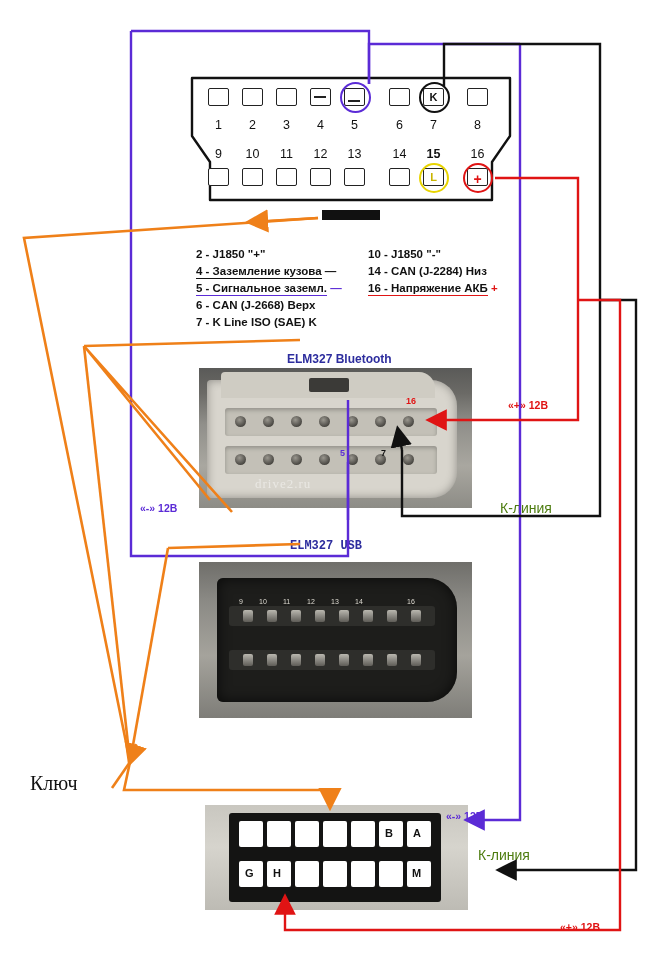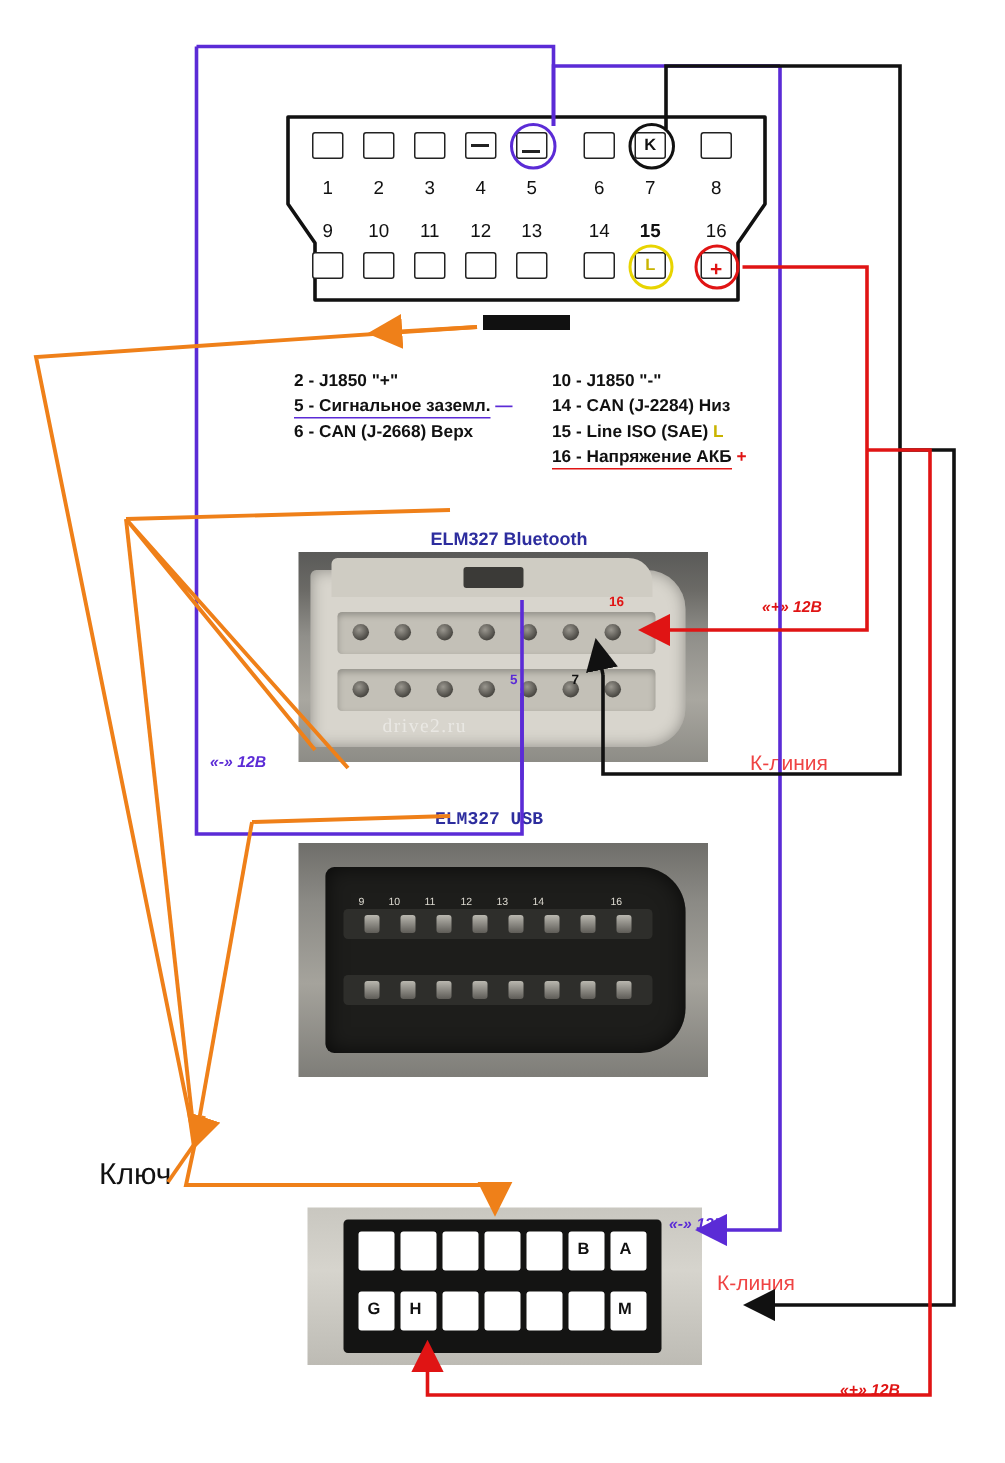--- a/index.html
+++ b/index.html
@@ -207,37 +207,35 @@
     left: 196px; top: 766px;
     font-size: 13px; font-weight: bold; color: #2d2d9e;
   }
 
   
   .ann {
     position: absolute;
     font-size: 10.5px;
     font-weight: bold;
     white-space: nowrap;
-    font-style: italic;
   }
   .ann-red { color: #e01414; }
   .ann-violet { color: #5b2bd6; }
   .ann-black-big {
     position: absolute;
     font-size: 14px;
-    color: #ef4444;
+    color: #4d7c0f;
     font-weight: normal;
     white-space: nowrap;
   }
   #key-label {
     left: 30px; top: 772px;
     font-size: 20px;
     color: #111;
-    font-family: Liberation Sans, sans-serif;
-    margin-left: 36px;
+    font-family: Liberation Serif, serif;
   }
 
   
   #wires { position: absolute; left: 0; top: 0; width: 670px; height: 975px; pointer-events: none; }
 </style>
 </head>
 <body>
 
 <div id="root">
 
@@ -295,27 +293,28 @@
   <div class="abs ring ring-yellow" style="left:419px; top:163px; width:30px; height:30px;"></div>
   <div class="abs glyph" style="left:423px; top:171px; width:21px; color:#c9b400;">L</div>
   <div class="abs ring ring-red" style="left:463px; top:163px; width:30px; height:30px;"></div>
   <div class="abs glyph" style="left:467px; top:171px; width:21px; color:#e01414; font-size:14px;">+</div>
 
   <div class="abs" id="obd-tab"></div>
 
   <div class="abs" id="legend">
     <div class="legend-col" style="left:0px; width:200px;">
       <div class="legend-row"><span>2 - J1850 "+"</span></div>
+      <div class="legend-row"><span class="uline">4 - Заземление кузова</span> <span class="mk mk-black">—</span></div>
       <div class="legend-row"><span class="uline" style="border-color:#5b2bd6;">5 - Сигнальное заземл.</span> <span class="mk mk-violet">—</span></div>
       <div class="legend-row"><span>6 - CAN (J-2668) Верх</span></div>
+      <div class="legend-row"><span>7 - K Line ISO (SAE)</span> <span class="mk mk-black">K</span></div>
     </div>
     <div class="legend-col" style="left:172px; width:230px;">
       <div class="legend-row"><span>10 - J1850 "-"</span></div>
       <div class="legend-row"><span>14 - CAN (J-2284) Низ</span></div>
-      <div class="legend-row"><span>15 - Line ISO (SAE)</span> <span class="mk mk-yellow">L</span></div>
       <div class="legend-row"><span class="u-red">16 - Напряжение АКБ</span> <span class="mk mk-red">+</span></div>
     </div>
   </div>
 
   <div class="photo-title" style="left:287px; top:352px;">ELM327 Bluetooth</div>
   <div class="photo" id="bt-photo">
     <div class="body"></div>
     <div class="bodytop"></div>
     <div class="slot"></div>
     <div class="innerrow"></div>

